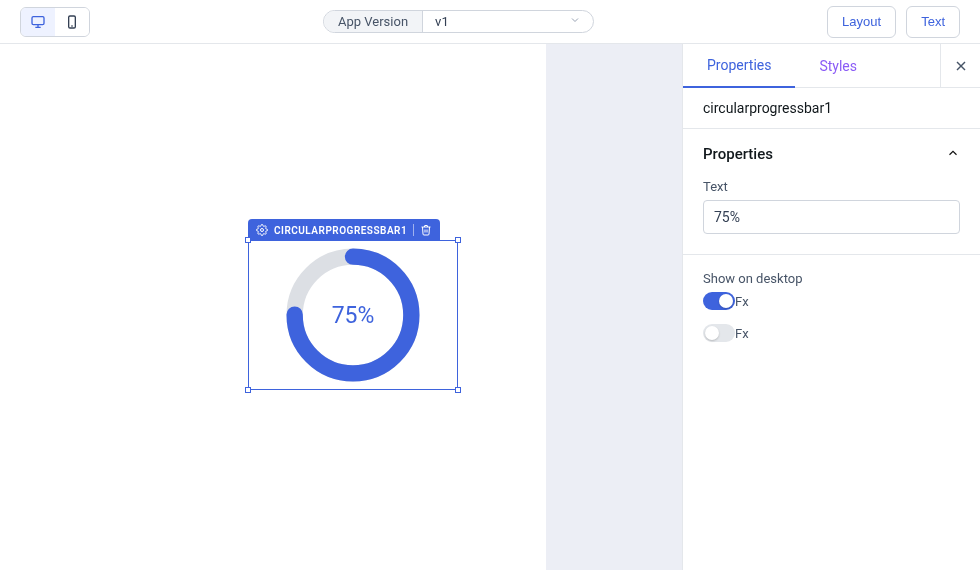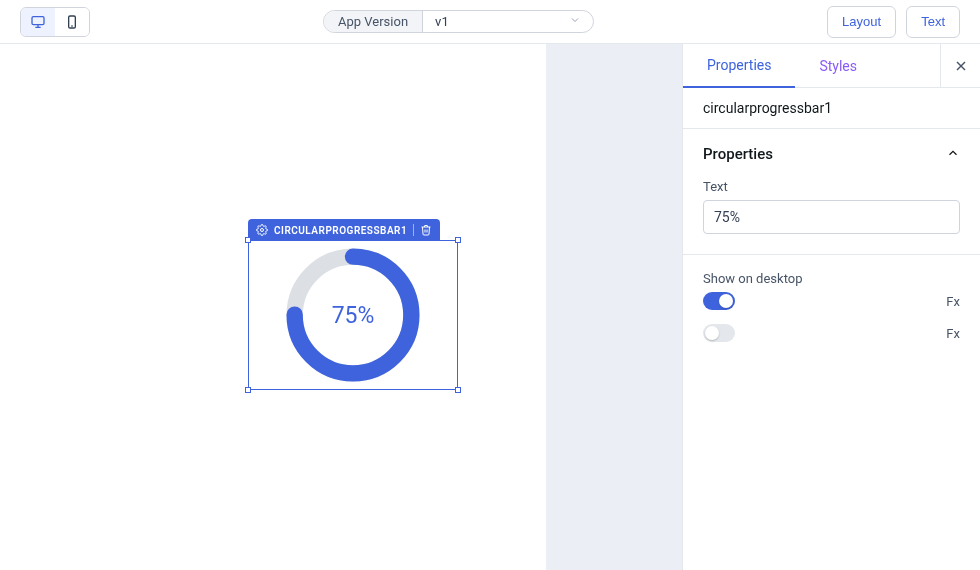--- a/index.html
+++ b/index.html
@@ -241,21 +241,21 @@
     font-family: inherit;
     color: #344054;
     outline: none;
     background: #fff;
   }
   .field-input.code { color: #3e63dd; }
   .field-row { margin-bottom: 14px; }
   .field-row:last-child { margin-bottom: 0; }
 
   .switch-row {
-    display: flex; align-items: center; justify-content: space-between;
+    display: flex; align-items: center; justify-content: flex-start;
   }
   .switch {
     width: 32px; height: 18px;
     border-radius: 10px;
     position: relative;
     cursor: pointer;
   }
   .switch.on { background: #3e63dd; }
   .switch.off { background: #e4e7eb; }
   .knob {

